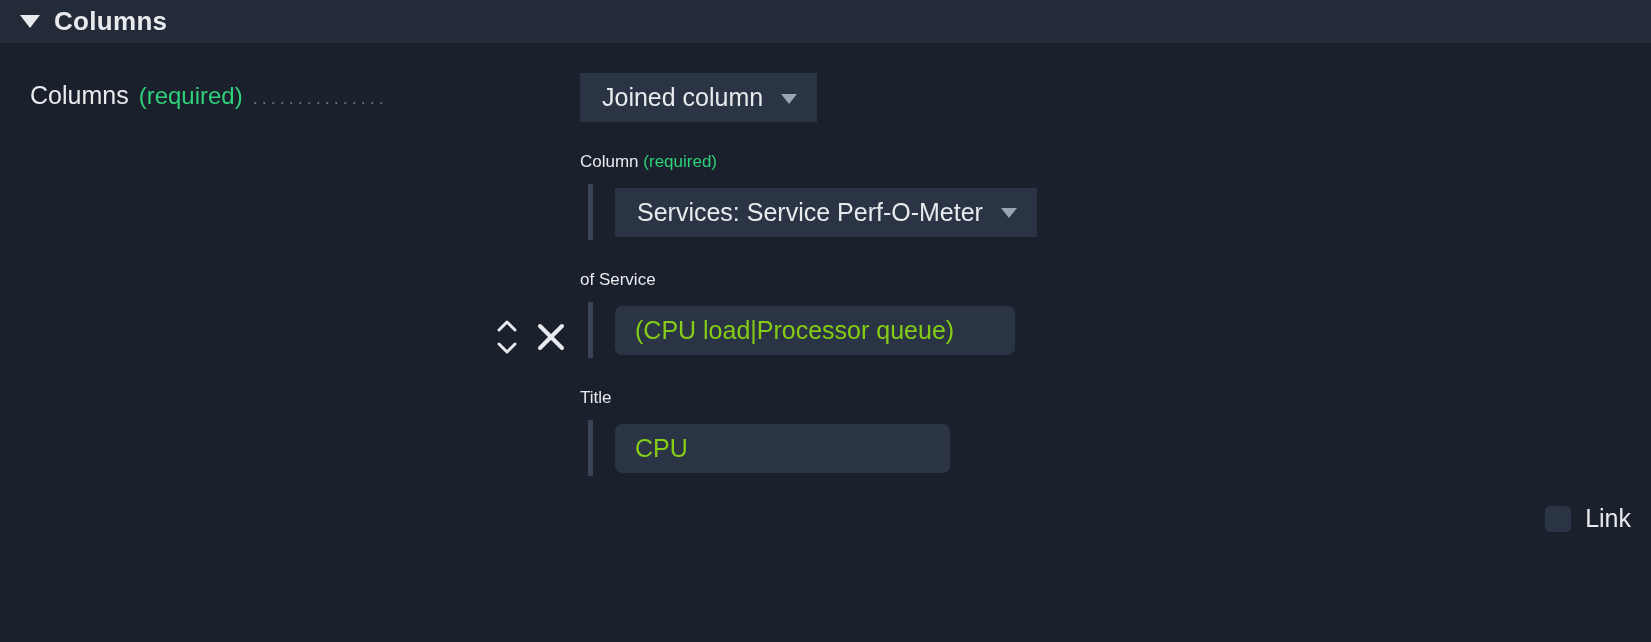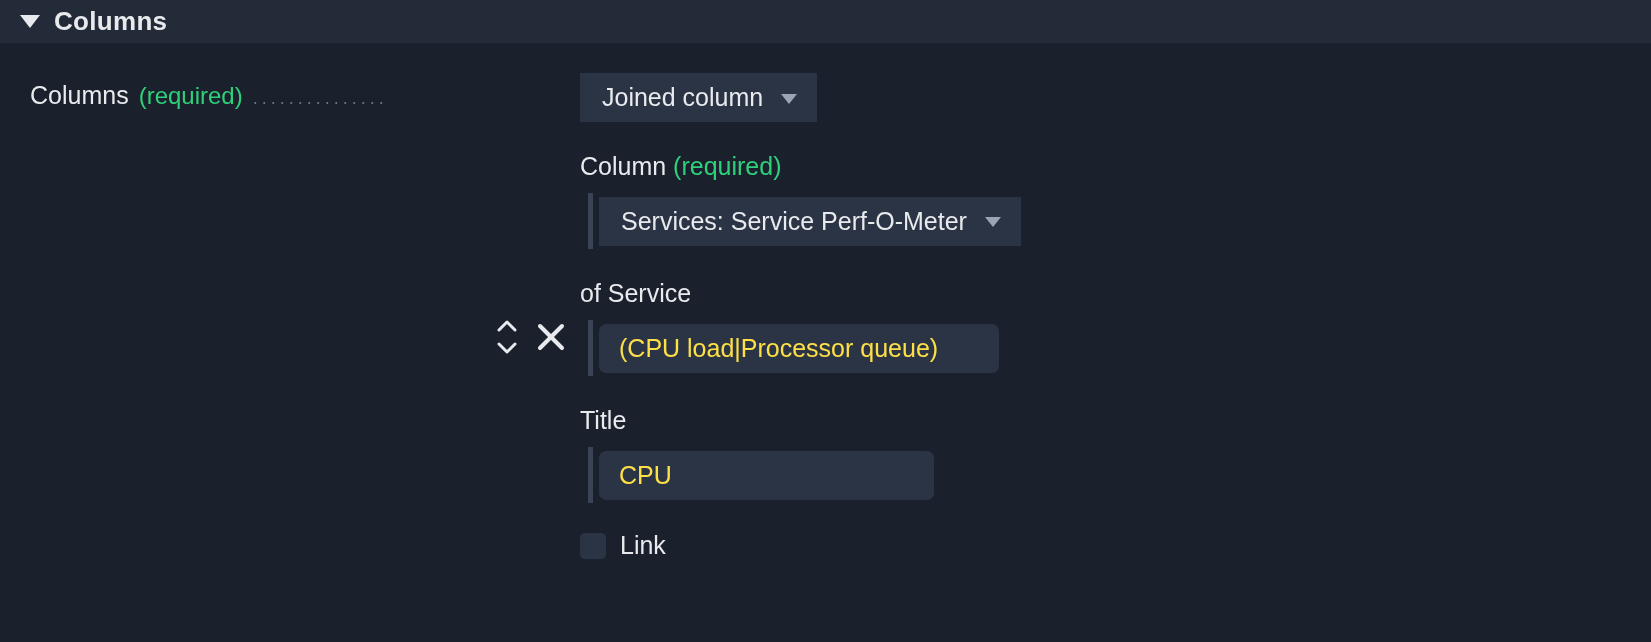--- a/index.html
+++ b/index.html
@@ -89,42 +89,42 @@
   }
   .select .caret {
     width: 0; height: 0;
     border-left: 8px solid transparent;
     border-right: 8px solid transparent;
     border-top: 10px solid #9aa4b2;
     margin-top: 2px;
   }
 
   .field-label {
-    font-size: 25px;
+    font-size: 17px;
     margin-top: 30px;
     margin-bottom: 12px;
   }
   .field-label .req { color: #2fd07a; }
 
   .indent {
     border-left: 5px solid #394457;
     margin-left: 8px;
-    padding-left: 6px;
+    padding-left: 22px;
     display: flex;
     align-items: center;
     gap: 24px;
     flex-wrap: wrap;
     min-height: 56px;
   }
 
   .text-input {
     background: #2b3444;
     border: none;
     border-radius: 7px;
-    color: #fde047;
+    color: #84cc16;
     font-size: 25px;
     padding: 10px 20px;
     font-family: inherit;
     outline: none;
   }
   .text-input.w-regex { width: 400px; }
   .text-input.w-title { width: 335px; }
 
   .check-row {
     display: flex;
@@ -202,20 +202,20 @@
         <input class="text-input w-regex" type="text" value="(CPU load|Processor queue)" style="">
       </div>
 
       
       <div class="field-label">Title</div>
       <div class="indent">
         <input class="text-input w-title" type="text" value="CPU" style="">
       </div>
 
       
-      <div class="check-row" style="margin-top:28px;">
+      <div class="check-row" style="margin-top:28px;justify-content:flex-end;">
         <span class="checkbox"></span>
         <span>Link</span>
       </div>
 
     </div>
   </div>
 </div>
 
 </body></html>

